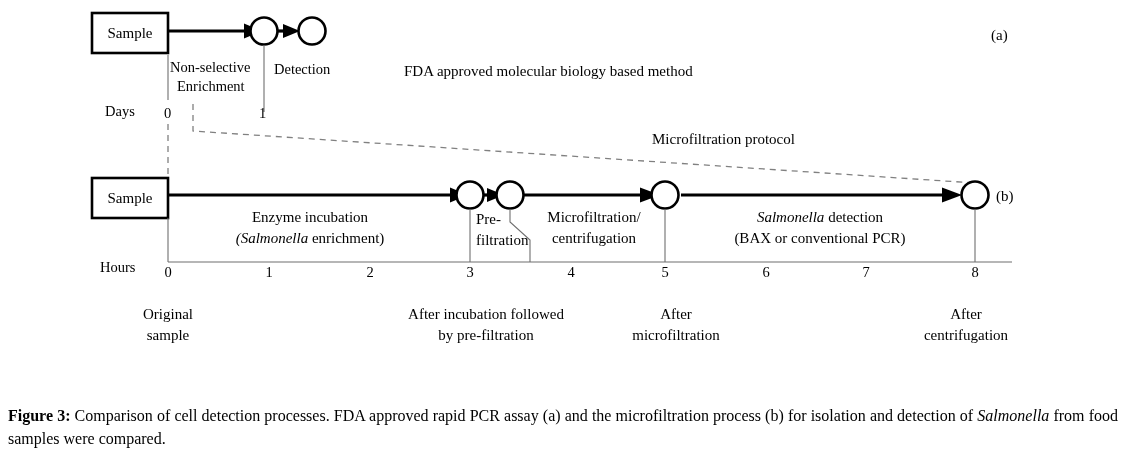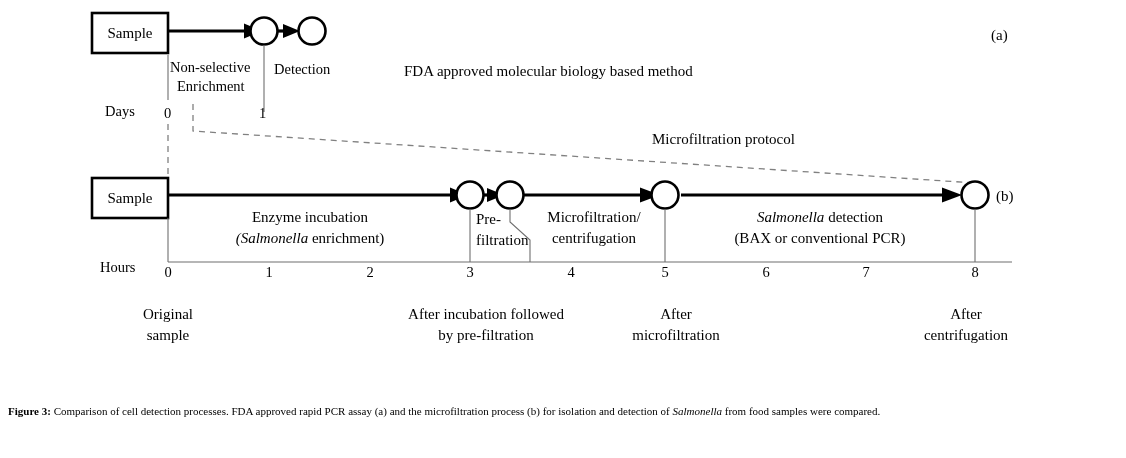--- a/index.html
+++ b/index.html
@@ -23,21 +23,21 @@
   #diagram-svg {
     position: absolute;
     left: 0;
     top: 0;
   }
   .cap {
     position: absolute;
     left: 8px;
     top: 404px;
     width: 1110px;
-    font-size: 11px;
+    font-size: 16px;
     line-height: 1.45;
     text-align: justify;
     color: #000;
   }
   .cap b { font-weight: bold; }
   .cap i { font-style: italic; }
   svg text {
     font-family: "Liberation Serif", "DejaVu Serif", serif;
     fill: #000000;
   }

